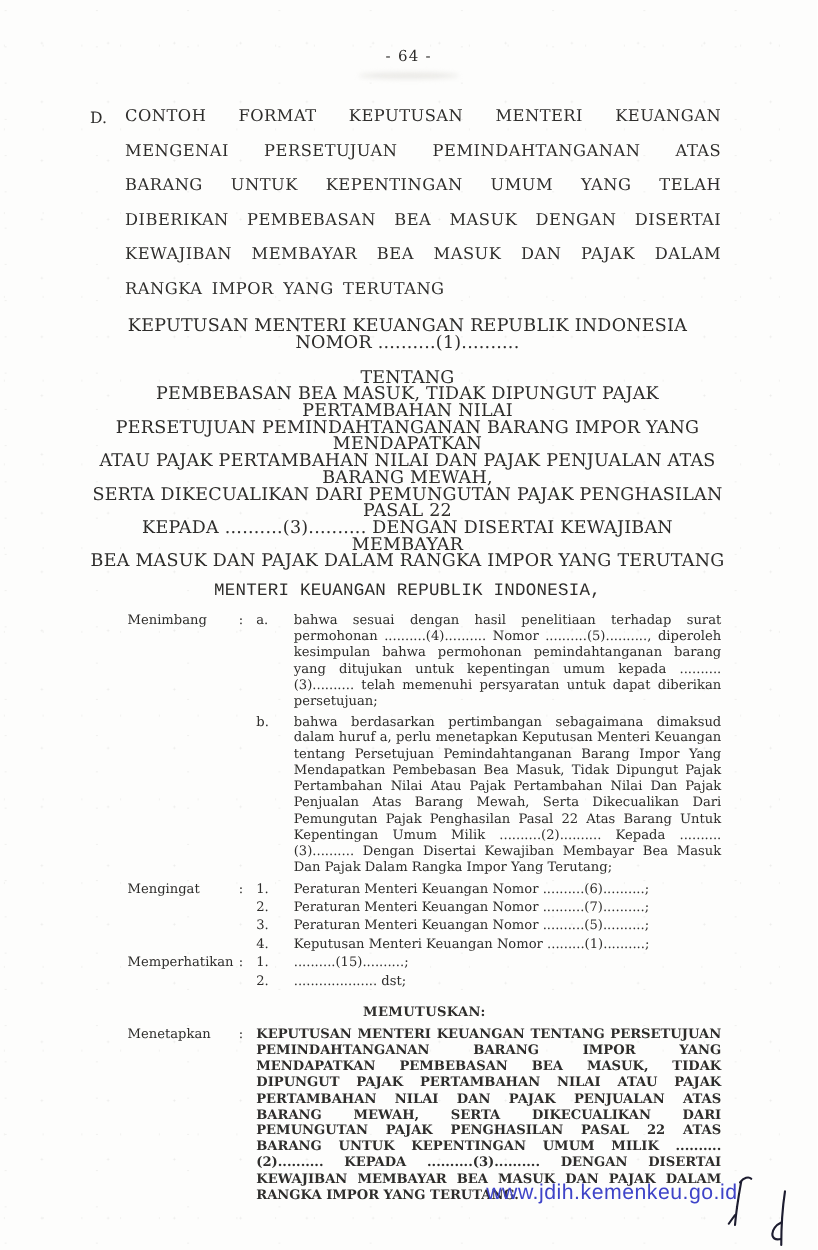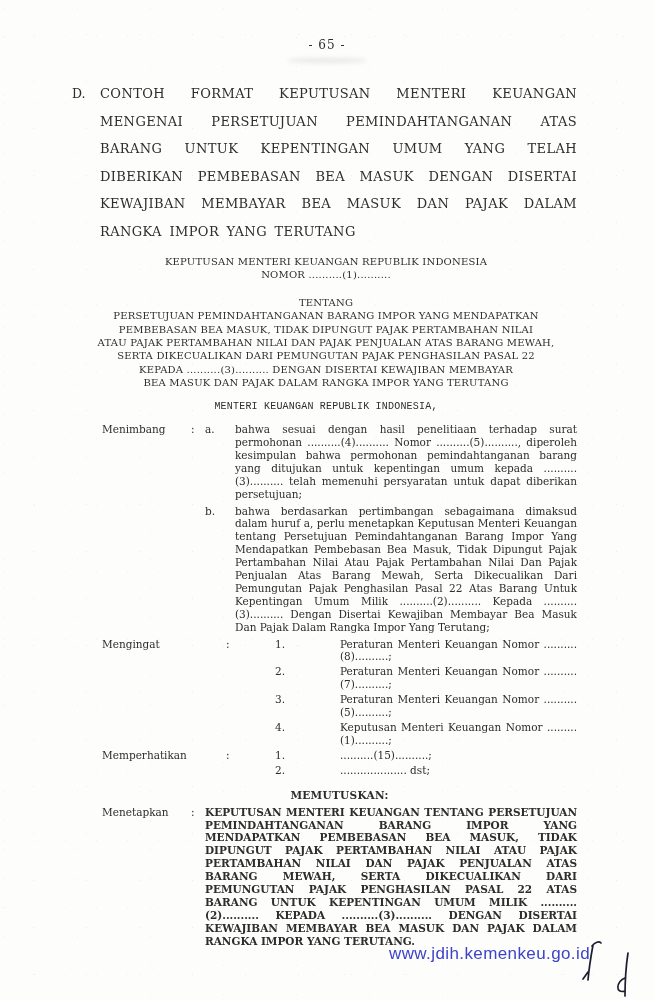--- a/index.html
+++ b/index.html
@@ -42,21 +42,21 @@
     font-size:13px;
     line-height:27.5px;
     text-align:justify;
     word-spacing:3px;
     letter-spacing:0.4px;
   }
   
   .title-block{
     margin:10px 70px 0 68px;
     text-align:center;
-    font-size:10px;
+    font-size:14px;
     line-height:13.4px;
   }
   .title-block p{margin:0;letter-spacing:0.2px;}
   .title-block .gap{height:14px;}
   .title-block .issuer{margin-top:10px;font-family:Liberation Mono, monospace;}
   
   .clauses{
     margin:10px 77px 0 102px;
     font-size:10.5px;
   }
@@ -67,21 +67,21 @@
   }
   .row .lbl{white-space:nowrap;line-height:12.9px;}
   .row .col{line-height:12.9px;}
   .row .mk{line-height:12.9px;}
   .row .txt{
     margin:0;
     text-align:justify;
     line-height:12.9px;
   }
   .row .txt.span-marker{grid-column:3 / 5;font-weight:bold;}
-  .row.tight{margin-bottom:2px;gap:35px;}
+  .row.tight{margin-bottom:2px;}
   .center-head{
     text-align:center;
     margin:12px 0 4px 0;
     line-height:13px;
     letter-spacing:0.3px;
     font-weight:bold;
   }
   
   .watermark{
     position:absolute;
@@ -92,35 +92,35 @@
     color:#3e43c8;
   }
   .pen-mark-1{position:absolute;left:578px;top:938px;}
   .pen-mark-2{position:absolute;left:610px;top:950px;}
 </style>
 </head>
 <body>
 
 <div class="page">
 
-  <div class="pagenum">- 65 -</div>
+  <div class="pagenum">- 64 -</div>
   <div class="smudge"></div>
 
   <section class="heading-d">
     <span class="letter">D.</span>
     <p class="d-title">CONTOH FORMAT KEPUTUSAN MENTERI KEUANGAN MENGENAI PERSETUJUAN PEMINDAHTANGANAN ATAS BARANG UNTUK KEPENTINGAN UMUM YANG TELAH DIBERIKAN PEMBEBASAN BEA MASUK DENGAN DISERTAI KEWAJIBAN MEMBAYAR BEA MASUK DAN PAJAK DALAM RANGKA IMPOR YANG TERUTANG</p>
   </section>
 
   <section class="title-block">
     <p>KEPUTUSAN MENTERI KEUANGAN REPUBLIK INDONESIA</p>
     <p>NOMOR ..........(1)..........</p>
     <div class="gap"></div>
     <p>TENTANG</p>
+    <p>PEMBEBASAN BEA MASUK, TIDAK DIPUNGUT PAJAK PERTAMBAHAN NILAI</p>
     <p>PERSETUJUAN PEMINDAHTANGANAN BARANG IMPOR YANG MENDAPATKAN</p>
-    <p>PEMBEBASAN BEA MASUK, TIDAK DIPUNGUT PAJAK PERTAMBAHAN NILAI</p>
     <p>ATAU PAJAK PERTAMBAHAN NILAI DAN PAJAK PENJUALAN ATAS BARANG MEWAH,</p>
     <p>SERTA DIKECUALIKAN DARI PEMUNGUTAN PAJAK PENGHASILAN PASAL 22</p>
     <p>KEPADA ..........(3).......... DENGAN DISERTAI KEWAJIBAN MEMBAYAR</p>
     <p>BEA MASUK DAN PAJAK DALAM RANGKA IMPOR YANG TERUTANG</p>
     <p class="issuer">MENTERI KEUANGAN REPUBLIK INDONESIA,</p>
   </section>
 
   <section class="clauses">
 
     <div class="row">
@@ -134,21 +134,21 @@
       <span class="lbl"></span>
       <span class="col"></span>
       <span class="mk">b.</span>
       <p class="txt">bahwa berdasarkan pertimbangan sebagaimana dimaksud dalam huruf a, perlu menetapkan Keputusan Menteri Keuangan tentang Persetujuan Pemindahtanganan Barang Impor Yang Mendapatkan Pembebasan Bea Masuk, Tidak Dipungut Pajak Pertambahan Nilai Atau Pajak Pertambahan Nilai Dan Pajak Penjualan Atas Barang Mewah, Serta Dikecualikan Dari Pemungutan Pajak Penghasilan Pasal 22 Atas Barang Untuk Kepentingan Umum Milik ..........(2).......... Kepada ..........(3).......... Dengan Disertai Kewajiban Membayar Bea Masuk Dan Pajak Dalam Rangka Impor Yang Terutang;</p>
     </div>
 
     <div class="row tight">
       <span class="lbl">Mengingat</span>
       <span class="col">:</span>
       <span class="mk">1.</span>
-      <p class="txt">Peraturan Menteri Keuangan Nomor ..........(8)..........;</p>
+      <p class="txt">Peraturan Menteri Keuangan Nomor ..........(6)..........;</p>
     </div>
     <div class="row tight">
       <span class="lbl"></span>
       <span class="col"></span>
       <span class="mk">2.</span>
       <p class="txt">Peraturan Menteri Keuangan Nomor ..........(7)..........;</p>
     </div>
     <div class="row tight">
       <span class="lbl"></span>
       <span class="col"></span>

